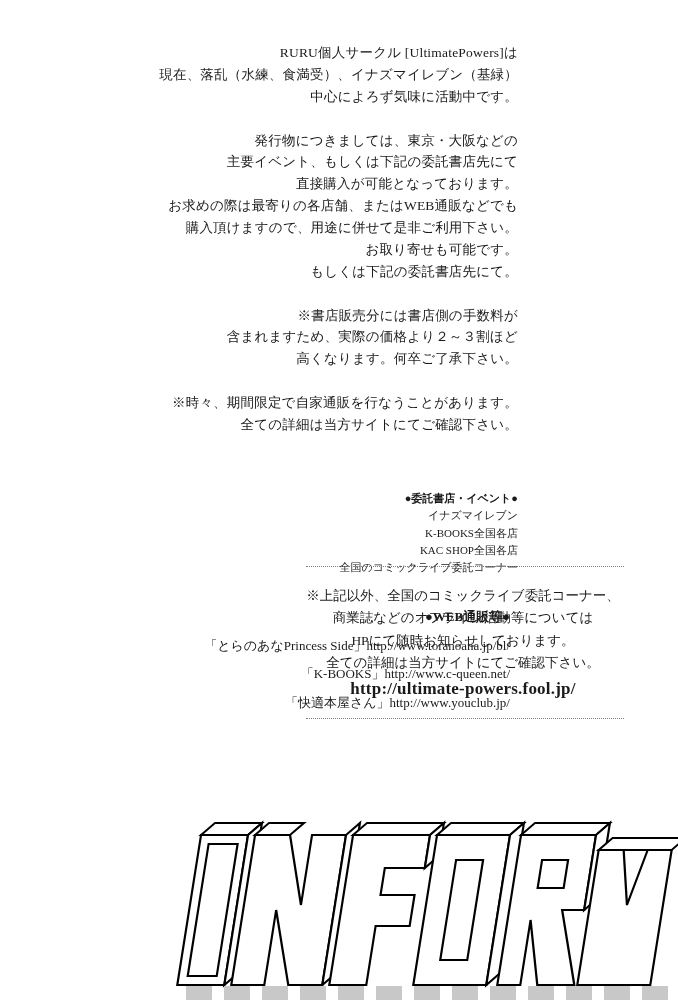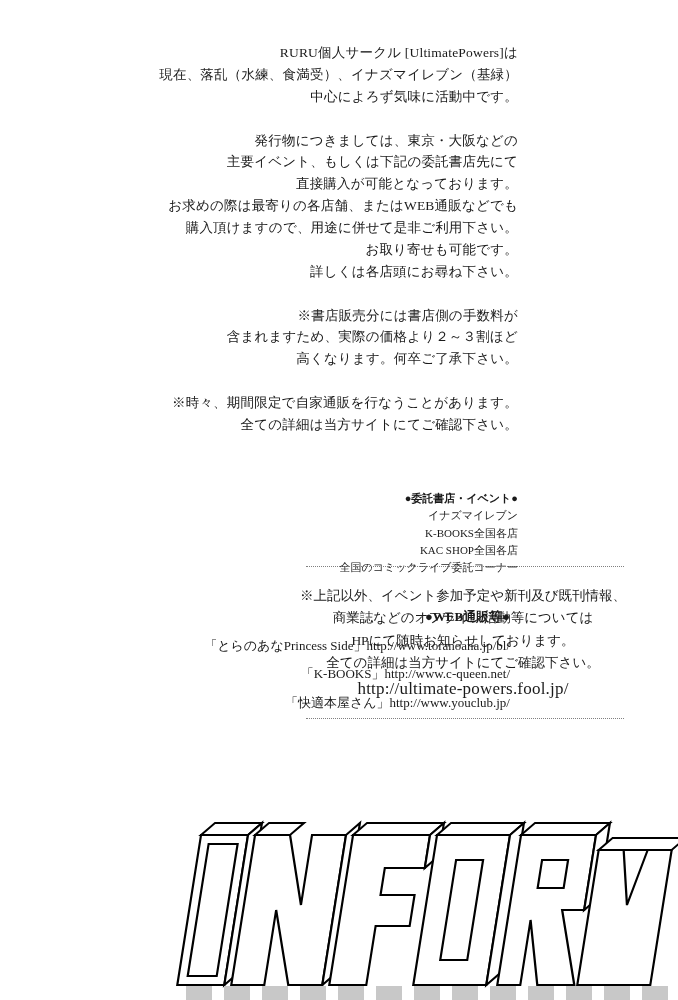--- a/index.html
+++ b/index.html
@@ -83,21 +83,21 @@
     width: 326px;
     text-align: center;
     font-size: 13.5px;
     line-height: 1.66;
   }
   .footer-note p { margin: 0; }
 
   .url-big {
     margin-top: 17px;
     font-size: 17px;
-    font-weight: normal;
+    font-weight: bold;
     letter-spacing: 0.2px;
     font-family: "Liberation Serif", serif;
   }
 
   
   .wordmark {
     position: absolute;
     left: 0;
     bottom: 0;
     width: 678px;
@@ -123,21 +123,21 @@
 
     <div class="gap-md"></div>
 
     <div class="block">
       <p>発行物につきましては、東京・大阪などの</p>
       <p>主要イベント、もしくは下記の委託書店先にて</p>
       <p>直接購入が可能となっております。</p>
       <p>お求めの際は最寄りの各店舗、またはWEB通販などでも</p>
       <p>購入頂けますので、用途に併せて是非ご利用下さい。</p>
       <p>お取り寄せも可能です。</p>
-      <p>詳しくは各店頭にお尋ね下さい。</p>
+      <p>もしくは下記の委託書店先にて。</p>
     </div>
 
     <div class="gap-md"></div>
 
     <div class="block">
       <p>※書店販売分には書店側の手数料が</p>
       <p>含まれますため、実際の価格より２～３割ほど</p>
       <p>高くなります。何卒ご了承下さい。</p>
     </div>
 
@@ -166,21 +166,21 @@
       <p>「とらのあなPrincess Side」http://www.toranoana.jp/bl/</p>
       <p>「K-BOOKS」http://www.c-queen.net/</p>
       <p>「快適本屋さん」http://www.youclub.jp/</p>
     </div>
 
   </div>
 
   <div class="rule rule-top"></div>
 
   <div class="footer-note">
-    <p>※上記以外、イベント参加予定や新刊及び既刊情報、</p>
+    <p>※上記以外、全国のコミックライブ委託コーナー、</p>
     <p>商業誌などのオフライン活動等については</p>
     <p>HPにて随時お知らせしております。</p>
     <p>全ての詳細は当方サイトにてご確認下さい。</p>
     <p class="url-big">http://ultimate-powers.fool.jp/</p>
   </div>
 
   <div class="rule rule-bottom"></div>
 
   <div class="wordmark">
     <svg width="678" height="190" viewBox="0 0 678 190" xmlns="http://www.w3.org/2000/svg">

